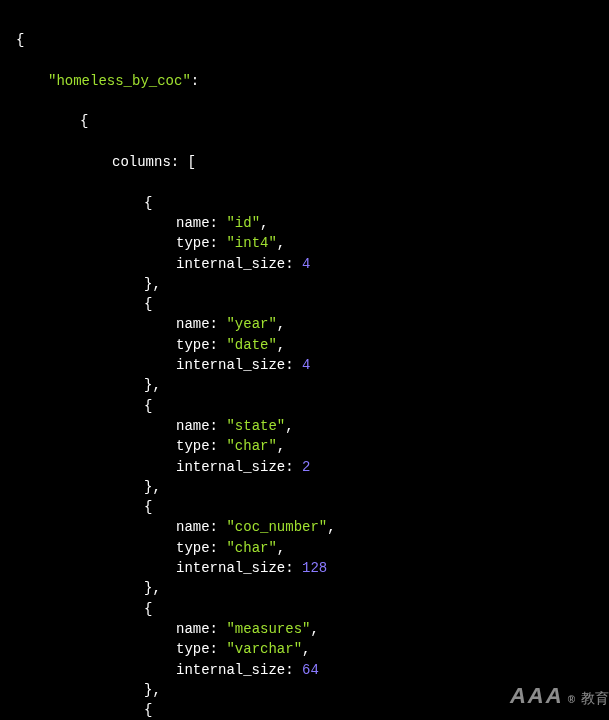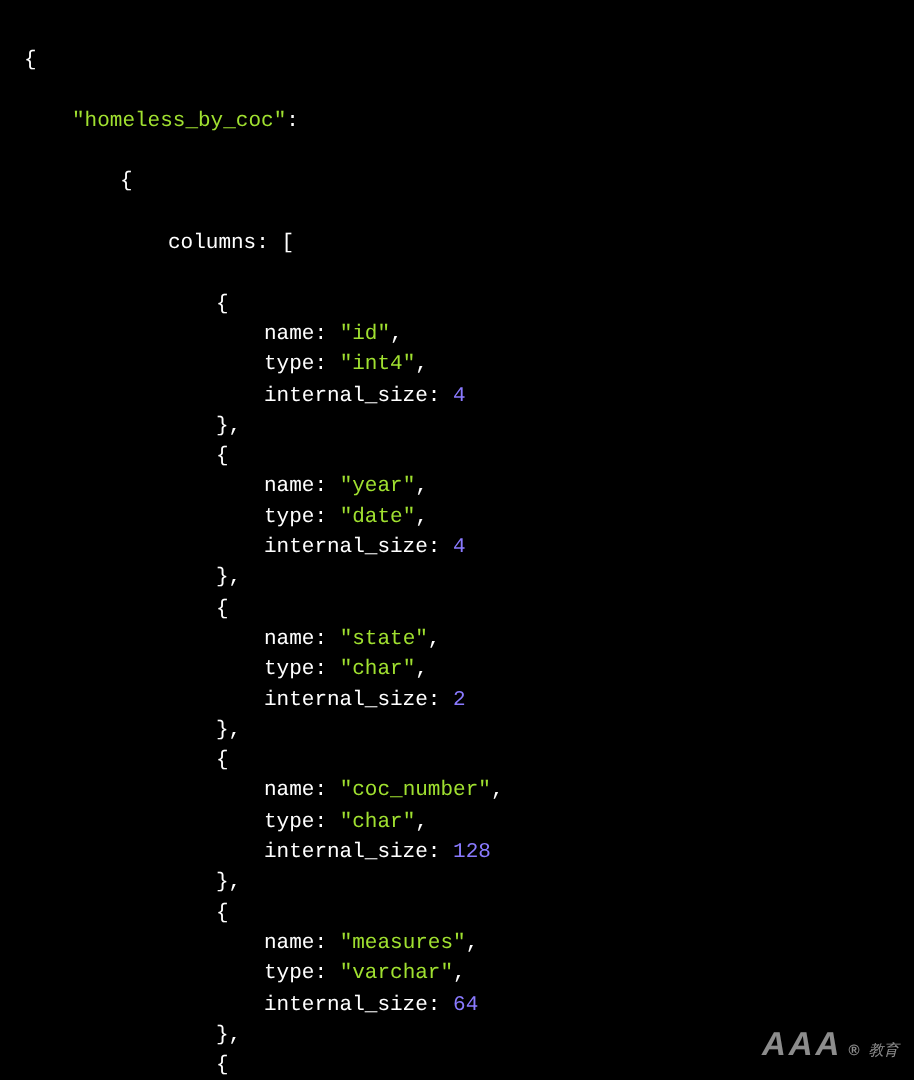--- a/index.html
+++ b/index.html
@@ -23,33 +23,33 @@
   .punct { color: #ffffff; }
   .i0 { padding-left: 0; }
   .i1 { padding-left: 32px; }
   .i2 { padding-left: 64px; }
   .i3 { padding-left: 96px; font-family: Liberation Mono, monospace; }
   .i4 { padding-left: 128px; }
   .i5 { padding-left: 160px; }
   .line { display: block; }
   .watermark {
     position: absolute;
-    right: 10px;
+    right: 0;
     bottom: 8px;
     font-family: Arial, sans-serif;
     color: rgba(255,255,255,0.55);
     letter-spacing: 2px;
     display: flex;
     align-items: baseline;
     gap: 4px;
     font-weight: bold;
   }
   .watermark .big { font-size: 22px; font-style: italic; }
   .watermark .reg { font-size: 10px; vertical-align: super; }
-  .watermark .cn { font-size: 10px; letter-spacing: 0; font-weight: normal; font-style: italic;}
+  .watermark .cn { font-size: 14px; letter-spacing: 0; font-weight: normal;}
 </style>
 </head>
 <body>
 
 <div class="code">
 <span class="line i0"><span class="punct">{</span></span>
 <span class="line i1"><span class="key">"homeless_by_coc"</span><span class="punct">:</span></span>
 <span class="line i2"><span class="punct">{</span></span>
 <span class="line i3"><span class="prop">columns</span><span class="punct">: [</span></span>
 <span class="line i4"><span class="punct">{</span></span><span class="line i5"><span class="prop">name</span><span class="punct">: </span><span class="str">"id"</span><span class="punct">,</span></span><span class="line i5"><span class="prop">type</span><span class="punct">: </span><span class="str">"int4"</span><span class="punct">,</span></span><span class="line i5"><span class="prop">internal_size</span><span class="punct">: </span><span class="num">4</span></span><span class="line i4"><span class="punct">},</span></span><span class="line i4"><span class="punct">{</span></span><span class="line i5"><span class="prop">name</span><span class="punct">: </span><span class="str">"year"</span><span class="punct">,</span></span><span class="line i5"><span class="prop">type</span><span class="punct">: </span><span class="str">"date"</span><span class="punct">,</span></span><span class="line i5"><span class="prop">internal_size</span><span class="punct">: </span><span class="num">4</span></span><span class="line i4"><span class="punct">},</span></span><span class="line i4"><span class="punct">{</span></span><span class="line i5"><span class="prop">name</span><span class="punct">: </span><span class="str">"state"</span><span class="punct">,</span></span><span class="line i5"><span class="prop">type</span><span class="punct">: </span><span class="str">"char"</span><span class="punct">,</span></span><span class="line i5"><span class="prop">internal_size</span><span class="punct">: </span><span class="num">2</span></span><span class="line i4"><span class="punct">},</span></span><span class="line i4"><span class="punct">{</span></span><span class="line i5"><span class="prop">name</span><span class="punct">: </span><span class="str">"coc_number"</span><span class="punct">,</span></span><span class="line i5"><span class="prop">type</span><span class="punct">: </span><span class="str">"char"</span><span class="punct">,</span></span><span class="line i5"><span class="prop">internal_size</span><span class="punct">: </span><span class="num">128</span></span><span class="line i4"><span class="punct">},</span></span><span class="line i4"><span class="punct">{</span></span><span class="line i5"><span class="prop">name</span><span class="punct">: </span><span class="str">"measures"</span><span class="punct">,</span></span><span class="line i5"><span class="prop">type</span><span class="punct">: </span><span class="str">"varchar"</span><span class="punct">,</span></span><span class="line i5"><span class="prop">internal_size</span><span class="punct">: </span><span class="num">64</span></span><span class="line i4"><span class="punct">},</span></span><span class="line i4"><span class="punct">{</span></span>

